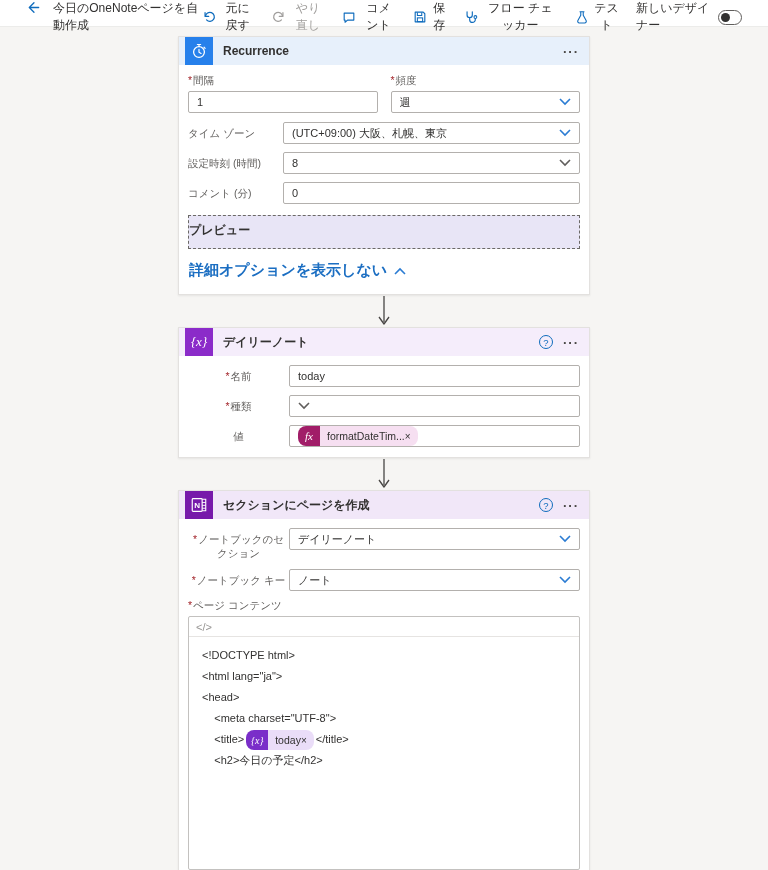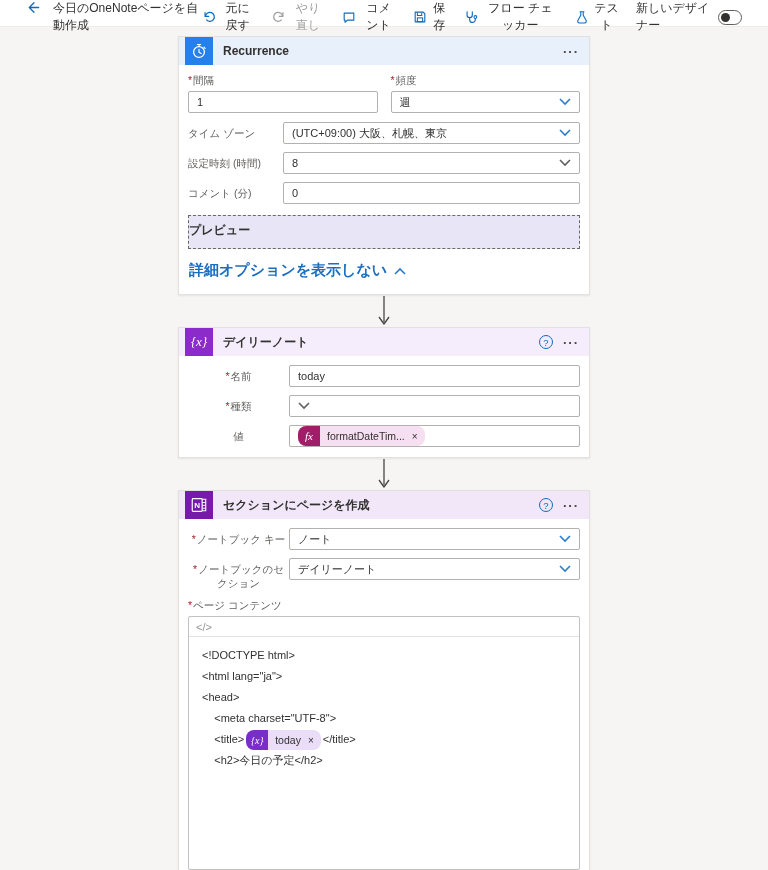--- a/index.html
+++ b/index.html
@@ -68,21 +68,21 @@
   .adv-link { display:inline-flex; align-items:center; gap:7px; color:#1b6ec2;
     font-size:15px; font-weight:700; cursor:pointer; margin:2px 0 6px 1px; text-decoration:none; }
 
   .connector { height:32px; display:flex; align-items:center; justify-content:center; }
 
   
   .token { display:inline-flex; align-items:center; height:20px; border-radius:8px;
     overflow:hidden; font-size:10.5px; cursor:pointer; }
   .token .t-ic { height:20px; width:22px; display:flex; align-items:center; justify-content:center;
     color:#fff; font-style:italic; font-family:"Liberation Serif",serif; font-size:11px; }
-  .token .t-body { display:inline-flex; align-items:center; gap:7px; padding:13px 7px; height:100%; }
+  .token .t-body { display:inline-flex; align-items:center; padding:13px 7px; height:100%; }
   .token-fx .t-ic { background:#a11d68; }
   .token-fx .t-body { background:#f6dff1; }
   .token-var .t-ic { background:#7a2ec9; font-size:10px; }
   .token-var .t-body { background:#eaddf8; }
   .t-x { font-style:normal; font-size:10px; color:#323130; cursor:pointer; }
 
   
   .content-label { font-size:10.5px; color:#605e5c; margin:2px 0 3px; }
   .code-editor { border:1px solid #c3c1bf; border-radius:2px; background:#fff; }
   .code-toolbar { height:20px; border-bottom:1px solid #e6e4e2; display:flex; align-items:center;
@@ -301,32 +301,32 @@
             <path d="M13.5 7.2h4M13.5 10.4h4M13.5 13.6h4" stroke="#fff" stroke-width="1"></path>
           </svg>
       </span>
       <span class="card-title">セクションにページを作成</span>
       <span class="spacer"></span>
       <button class="help-dot">?</button>
       <button class="more-btn">···</button>
     </div>
     <div class="card-body">
       <div class="row wide-label">
+        <div class="field-label"><span class="req">*</span><span>ノートブックのセクション</span></div>
+        <div class="input">
+          <span class="val">デイリーノート</span>
+          <svg class="chev blue" viewBox="0 0 12 8">
+              <path d="M1 1l5 5 5-5" fill="none" stroke="currentColor" stroke-width="1.6"></path>
+            </svg>
+        </div>
+      </div>
+      <div class="row wide-label">
         <div class="field-label"><span class="req">*</span><span>ノートブック キー</span></div>
         <div class="input">
           <span class="val">ノート</span>
-          <svg class="chev blue" viewBox="0 0 12 8">
-              <path d="M1 1l5 5 5-5" fill="none" stroke="currentColor" stroke-width="1.6"></path>
-            </svg>
-        </div>
-      </div>
-      <div class="row wide-label">
-        <div class="field-label"><span class="req">*</span><span>ノートブックのセクション</span></div>
-        <div class="input">
-          <span class="val">デイリーノート</span>
           <svg class="chev blue" viewBox="0 0 12 8">
               <path d="M1 1l5 5 5-5" fill="none" stroke="currentColor" stroke-width="1.6"></path>
             </svg>
         </div>
       </div>
 
       <div class="content-label"><span class="req">*</span><span>ページ コンテンツ</span></div>
       <div class="code-editor">
         <div class="code-toolbar">
           <span>&lt;/&gt;</span>

